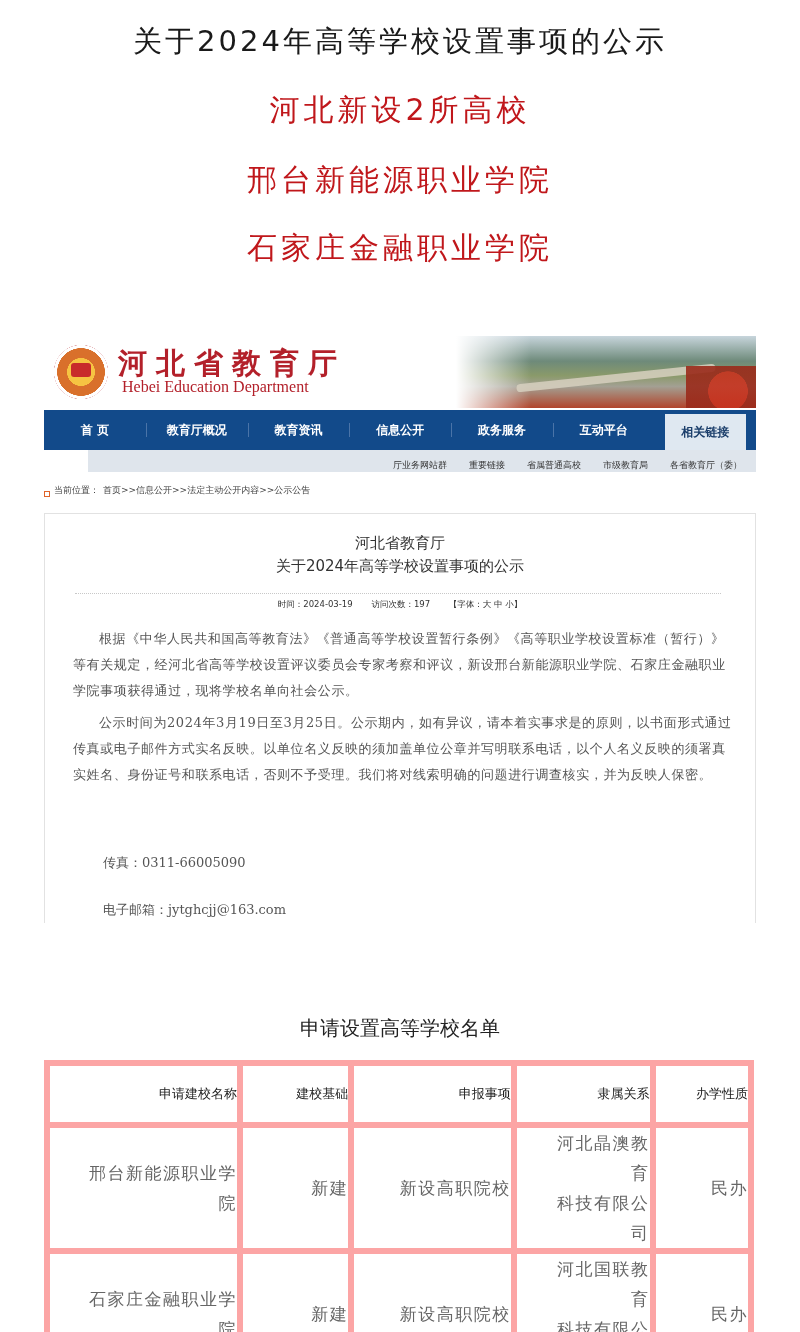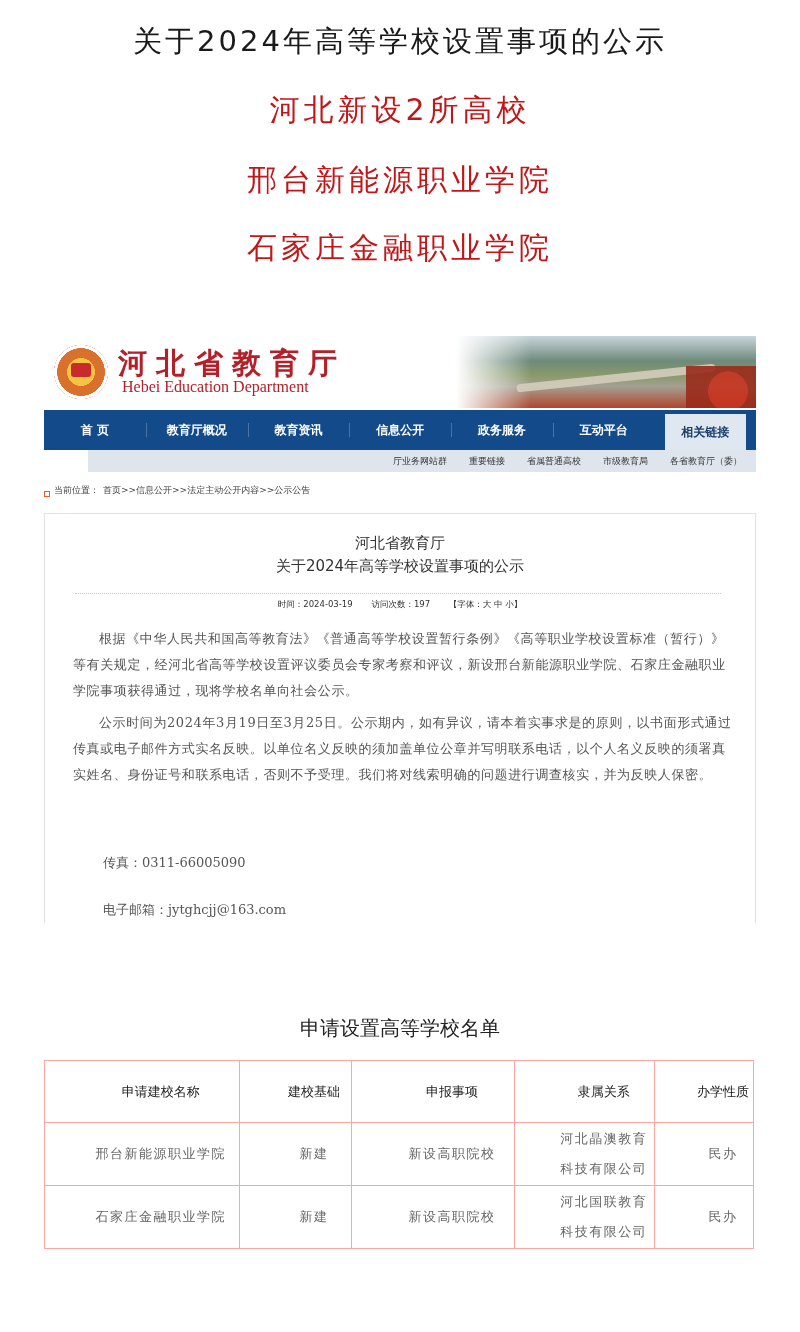--- a/index.html
+++ b/index.html
@@ -30,21 +30,21 @@
   .banner-wall { position: absolute; left: 60px; top: 38px; width: 200px; height: 8px; background: #d7d0bf; transform: rotate(-6deg); border-radius: 4px; opacity: 0.85; }
   .banner-leaves { position: absolute; right: 0; top: 30px; width: 70px; height: 42px;
     background: radial-gradient(circle at 60% 60%, #c7321e 0 40%, #9a2a1a 41% 100%); opacity: 0.9; }
 
   .nav { height: 40px; background: #124a8a; display: flex; align-items: stretch; margin-top: 2px; }
   .nav-item { flex: 1; display: flex; align-items: center; justify-content: center; color: #fff;
     font-size: 12px; font-weight: bold; position: relative; }
   .nav-item + .nav-item::before { content: ""; position: absolute; left: 0; top: 13px; height: 14px; width: 1px; background: #4a74a8; }
   .nav-item.active { background: #dfe8f1; color: #1a3d6a; margin: 4px 10px 0 10px; flex: 0.8; }
   .nav-item.active::before { display: none; }
-  .subnav { height: 22px; background: #dfe5ec; display: flex; justify-content: flex-end; align-items: center; gap: 22px; padding-right: 14px; margin-left: 44px; }
+  .subnav { height: 22px; background: #dfe5ec; display: flex; justify-content: flex-end; align-items: flex-end; gap: 22px; padding-right: 14px; margin-left: 44px; }
   .subnav-item { font-size: 9px; color: #333; }
 
   .breadcrumb { margin-top: 12px; font-size: 9px; color: #444; display: flex; align-items: flex-end; gap: 4px; }
   .bc-icon { width: 6px; height: 6px; border: 1.5px solid #e0642a; display: inline-block; }
 
   
   .doc { position: absolute; left: 44px; top: 513px; width: 712px; height: 410px;
     border-left: 1px solid #e2e2e2; border-top: 1px solid #e2e2e2; border-right: 1px solid #e2e2e2; }
   .doc-org { position: absolute; top: 20px; width: 100%; text-align: center; font-size: 15px; color: #333; }
   .doc-title { position: absolute; top: 43px; width: 100%; text-align: center; font-size: 15px; color: #333; }
@@ -54,23 +54,23 @@
   .doc-body { position: absolute; left: 28px; right: 20px; top: 112px; font-family: "DejaVu Serif", serif;
     font-size: 13px; color: #555; line-height: 26px; }
   .doc-body p { text-indent: 2em; margin-bottom: 6px; letter-spacing: 0.6px; }
   .contact { position: absolute; left: 58px; font-family: "DejaVu Serif", serif; font-size: 13px; color: #555; }
   .contact.fax { top: 340px; }
   .contact.email { top: 387px; }
 
   
   .tbl-title { position: absolute; top: 1015px; width: 800px; text-align: center; font-size: 20px; color: #222; }
   table.schools { position: absolute; left: 44px; top: 1060px; width: 710px; border-collapse: collapse; }
-  table.schools th, table.schools td { border: 1px solid #fca5a5; text-align: center; vertical-align: middle; padding-left: 38px; }
+  table.schools th, table.schools td { border: 6px solid #fca5a5; text-align: right; vertical-align: middle; padding-left: 38px; }
   table.schools th { height: 62px; font-size: 13px; font-weight: normal; color: #222; }
-  table.schools td { height: 63px; font-family: "DejaVu Serif", serif; font-size: 13px; color: #666; letter-spacing: 1.5px; line-height: 30px; }
+  table.schools td { height: 63px; font-family: "DejaVu Serif", serif; font-size: 17px; color: #666; letter-spacing: 1.5px; line-height: 30px; }
 </style>
 </head>
 <body>
 
 <div class="hero-title">关于2024年高等学校设置事项的公示</div>
 <div class="hero-red r1">河北新设2所高校</div>
 <div class="hero-red r2">邢台新能源职业学院</div>
 <div class="hero-red r3">石家庄金融职业学院</div>
 
 <div class="site">

